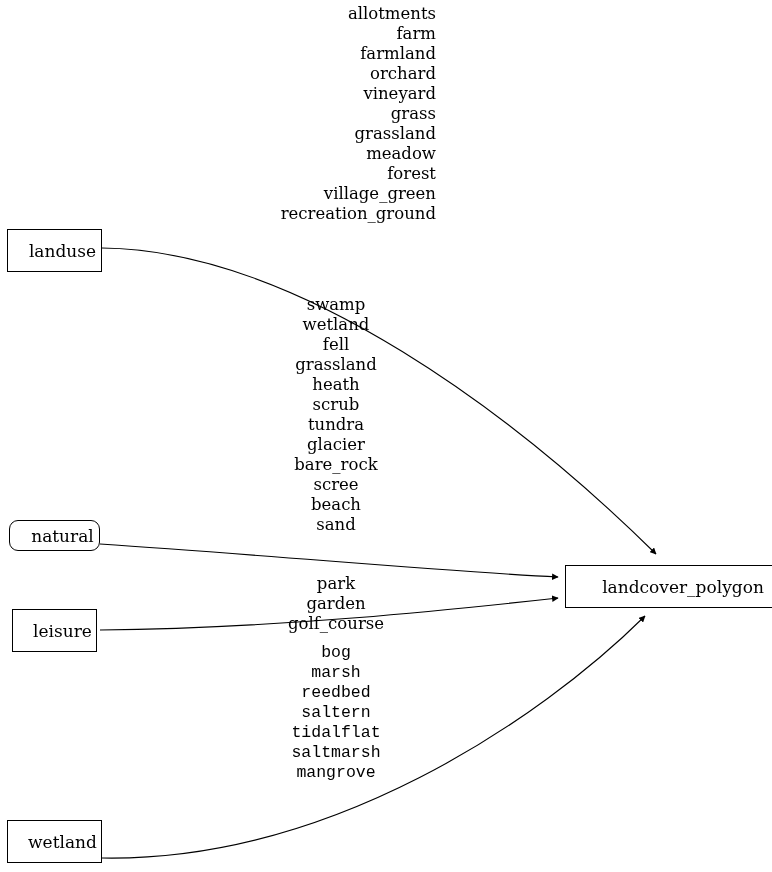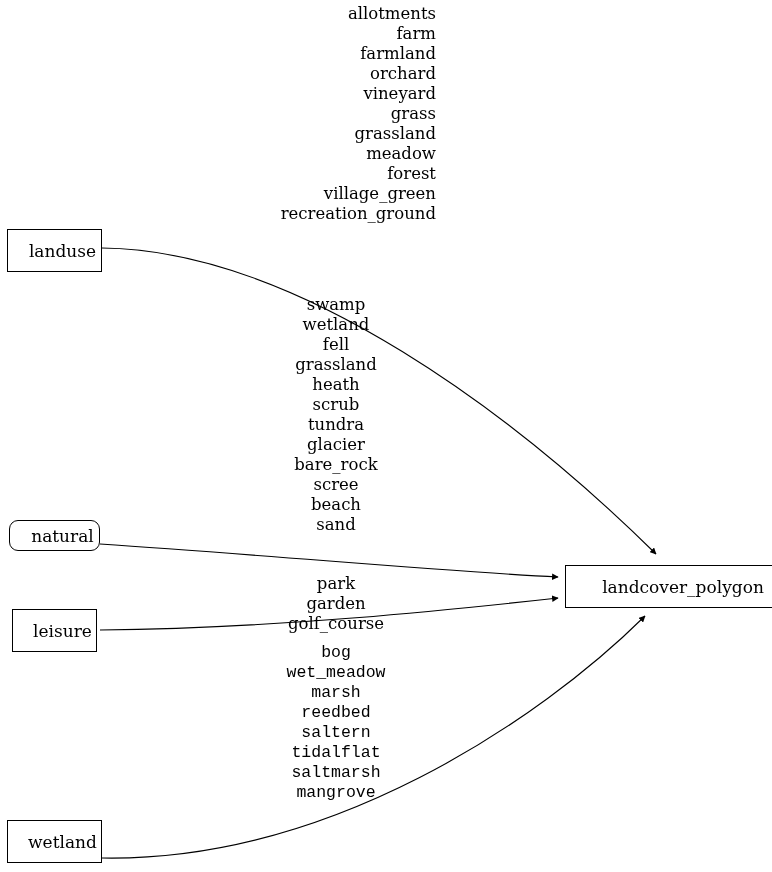--- a/index.html
+++ b/index.html
@@ -121,21 +121,20 @@
   </div>
 
   <div class="label-group" style="left:236px; top:574px; width:200px;">
     <div>park</div>
     <div>garden</div>
     <div>golf_course</div>
   </div>
 
   <div class="label-group" style="left:236px; top:643px; width:200px;font-family:Liberation Mono, monospace;">
     <div>bog</div>
-    <div>wet_meadow</div>
     <div>marsh</div>
     <div>reedbed</div>
     <div>saltern</div>
     <div>tidalflat</div>
     <div>saltmarsh</div>
     <div>mangrove</div>
   </div>
 
 </div>
 

